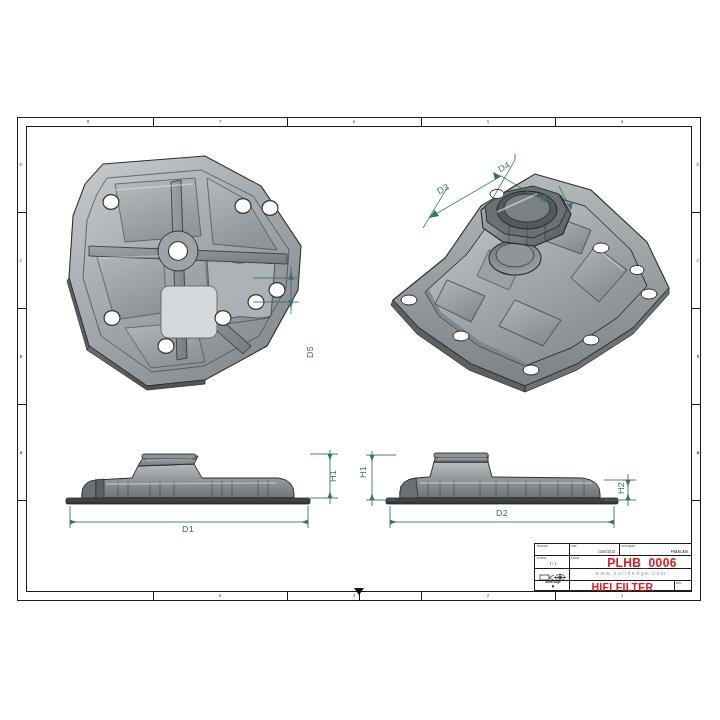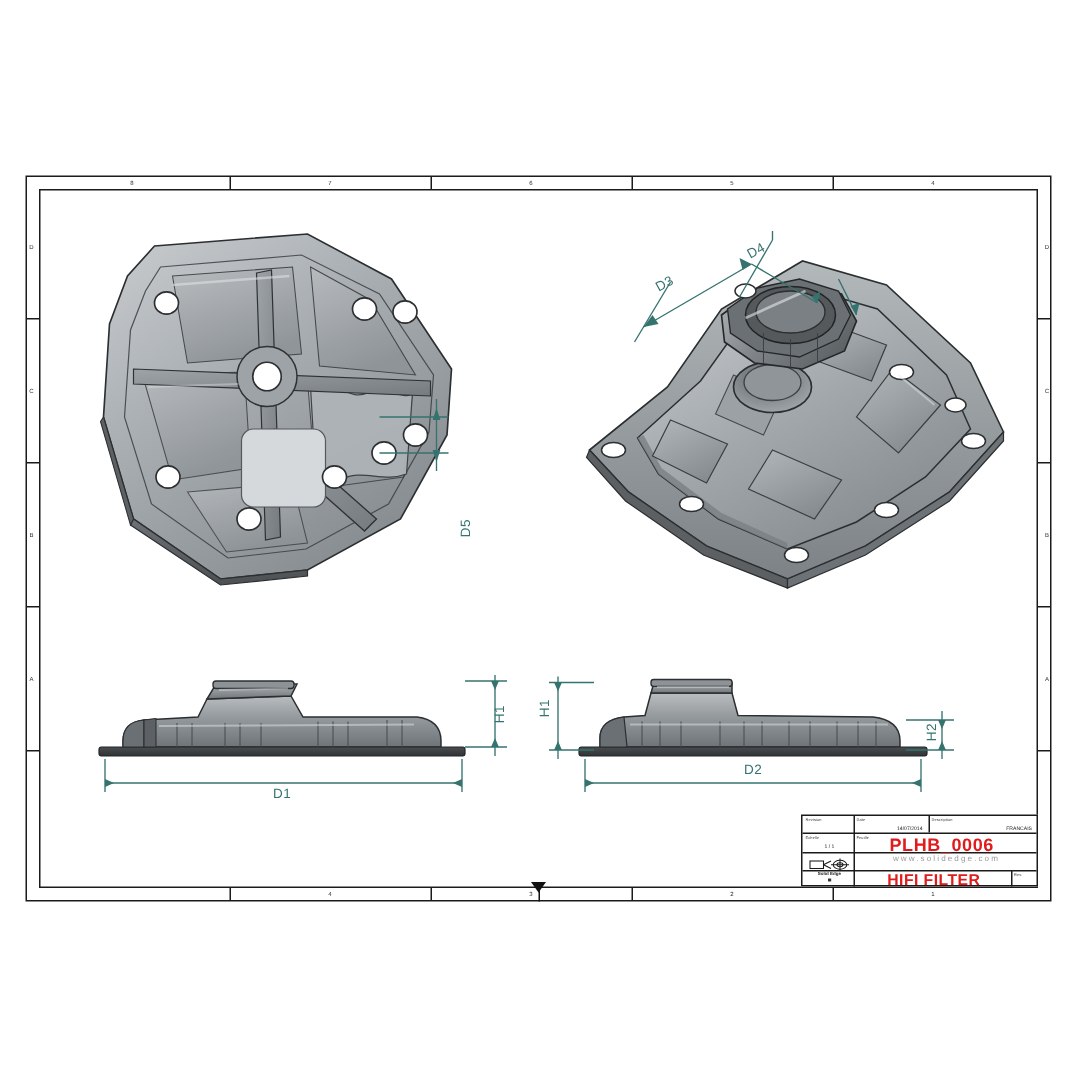--- a/index.html
+++ b/index.html
@@ -580,21 +580,21 @@
       <div class="tb-small" style="text-align:right; padding-right:3px; margin-top:2px;">FRANCAIS</div>
     </div>
 
     <div class="tb-cell" style="left:2px; top:13px; width:32px;">
       <div class="tb-micro">Echelle</div>
       <div class="tb-small" style="text-align:center; margin-top:2px;">1 / 1</div>
     </div>
     <div class="tb-cell" style="left:36px; top:13px; width:22px;">
       <div class="tb-micro">Feuille</div>
     </div>
-    <div class="tb-cell" style="left:58px; top:12px; width:98px; ">
+    <div class="tb-cell" style="left:58px; top:12px; width:98px; text-align:center;">
       <div class="tb-partno">PLHB_0006</div>
     </div>
 
     <div class="tb-cell" style="left:2px; top:25px; width:32px; height:11px;">
       <svg width="32" height="11">
         <g stroke="#1b1b1b" stroke-width="0.7" fill="none">
           <rect x="3" y="3" width="9" height="5"></rect>
           <line x1="12" y1="5.5" x2="17" y2="3"></line>
           <line x1="12" y1="5.5" x2="17" y2="8"></line>
           <ellipse cx="23" cy="5.5" rx="4.5" ry="3"></ellipse>

